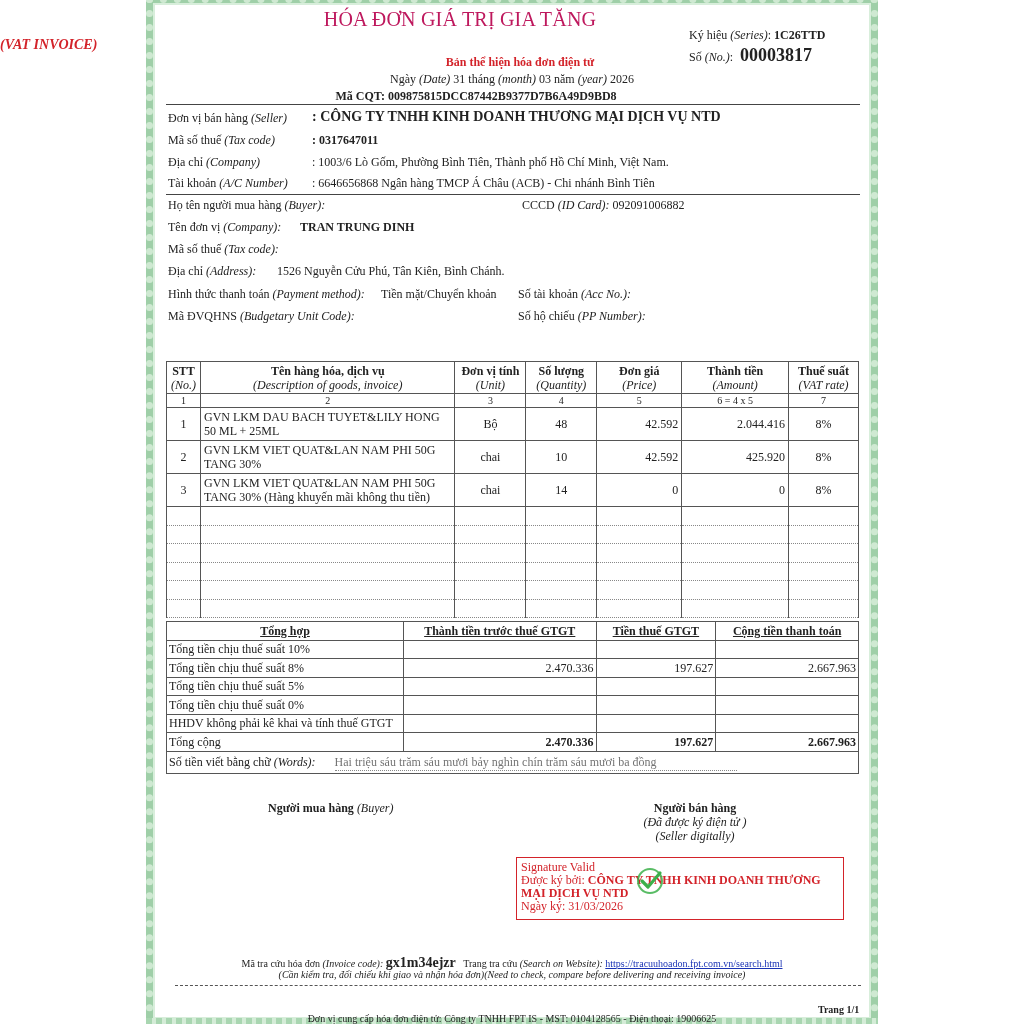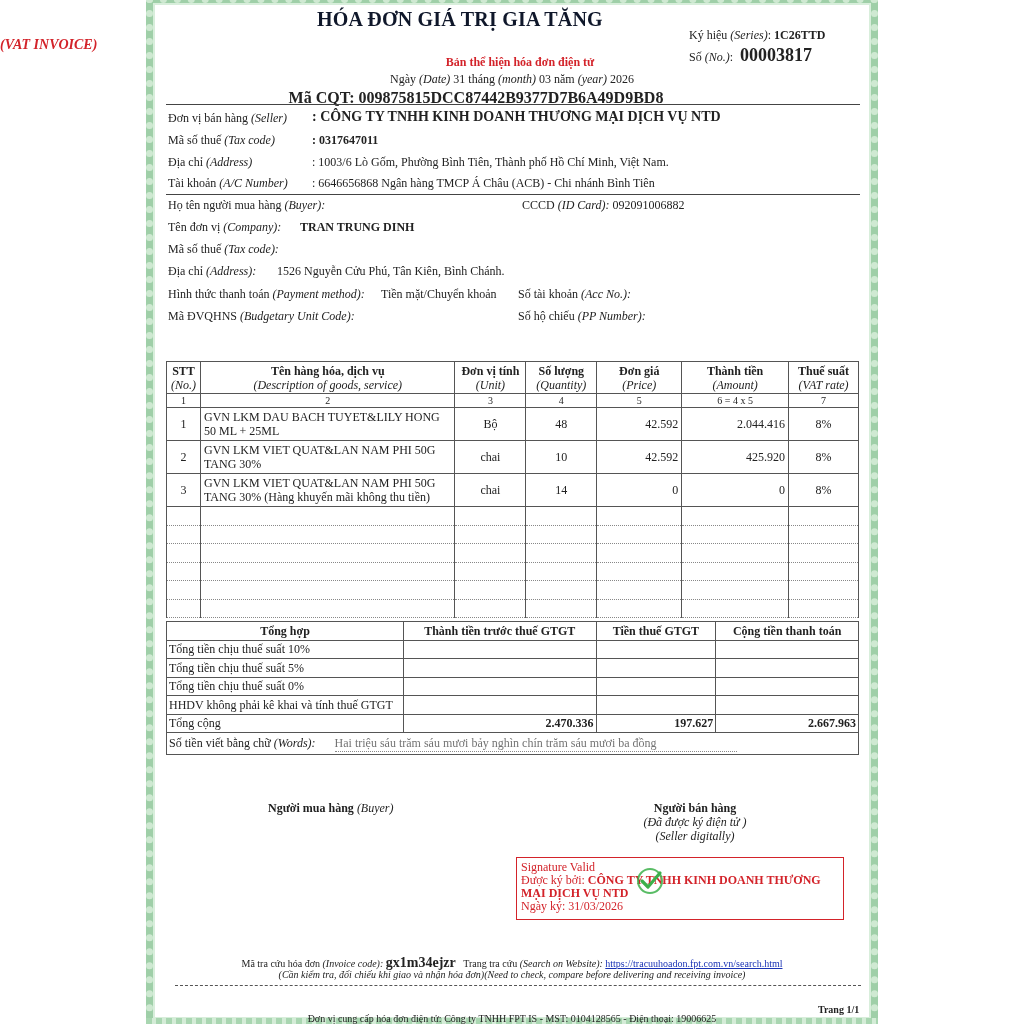--- a/index.html
+++ b/index.html
@@ -17,25 +17,25 @@
   }
   .frame-bottom {
     position: absolute; left: 146px; top: 1018px; width: 732px; height: 8px;
     background: repeating-linear-gradient(90deg, #a9d6b1 0 6px, #d4ecd7 6px 10px);
   }
 
   .abs { position: absolute; white-space: nowrap; }
   .bold { font-weight: bold; }
   .it { font-style: italic; }
 
-  .title { left: 0; width: 920px; top: 8px; text-align: center; font-size: 20px; font-weight: bold; color: #0f172a; letter-spacing: 0.2px; }
+  .title { left: 0; width: 920px; top: 8px; text-align: center; font-size: 20px; font-weight: normal; color: #be185d; letter-spacing: 0.2px; }
   .subtitle { left: 0; width: 1024px; top: 37px; font-size: 14px; font-style: italic; font-weight: bold; color: #d3232a; }
   .subtitle2 { left: 8px; width: 1024px; top: 55px; text-align: center; font-size: 12px; font-weight: bold; color: #d3232a; }
   .date-line { left: 0; width: 1024px; top: 72px; text-align: center; font-size: 12px; }
-  .cqt-line { left: 0; width: 952px; top: 89px; text-align: center; font-size: 16px; font-weight: bold; }
+  .cqt-line { left: 0; width: 952px; top: 89px; text-align: center; font-size: 12px; font-weight: bold; }
 
   .series { left: 689px; top: 28px; font-size: 12px; }
   .number { left: 689px; top: 45px; font-size: 12px; }
   .number .big { font-size: 18px; font-weight: bold; margin-left: 4px; }
 
   .hr { position: absolute; left: 166px; width: 694px; border-top: 1.5px solid #444; }
 
   .lbl { font-size: 12px; }
   .val { font-size: 12px; }
 
@@ -46,21 +46,21 @@
   table.items th span.sub { display: block; font-weight: normal; font-style: italic; }
   table.items tr.idx td { height: 14px; text-align: center; font-size: 10px; line-height: 12px; }
   table.items tr.row td { height: 33px; line-height: 14px; }
   table.items tr.empty td { height: 18.5px; border-top: 1px dotted #888; border-bottom: 1px dotted #888; }
   table.items .c { text-align: center; }
   table.items .r { text-align: right; }
 
   table.summary { left: 166px; top: 621px; width: 693px; }
   table.summary td { border: 1px solid #555; padding: 0 2px; height: 18.5px; line-height: 16px; }
   table.summary td.r { text-align: right; }
-  table.summary tr.head td { font-weight: bold; text-align: center; }
+  table.summary tr.head td { font-weight: bold; text-align: center; text-decoration: underline; }
   table.summary tr.total td.r { font-weight: bold; }
   table.summary tr.words td { height: 22px; }
   .words-val { color: #737373; border-bottom: 1px dotted #888; display: inline-block; padding-right: 80px; margin-left: 16px; }
 
   .sig-box {
     position: absolute; left: 516px; top: 857px; width: 328px; height: 63px;
     border: 1.5px solid #d3232a; color: #d3232a; font-size: 12px; line-height: 13px; padding: 3px 4px;
   }
   .sig-check { position: absolute; left: 118px; top: 8px; width: 30px; height: 30px; }
 
@@ -104,21 +104,21 @@
 </div>
 
 <div class="hr" style="top:104px;"></div>
 
 <div class="abs lbl" style="left:168px; top:111px;"><span>Đơn vị bán hàng</span> <span class="it">(Seller)</span></div>
 <div class="abs" style="left:312px; top:109px; font-size:14px; font-weight:bold;">: <span>CÔNG TY TNHH KINH DOANH THƯƠNG MẠI DỊCH VỤ NTD</span></div>
 
 <div class="abs lbl" style="left:168px; top:133px;"><span>Mã số thuế</span> <span class="it">(Tax code)</span></div>
 <div class="abs val" style="left:312px; top:133px; font-weight:bold;">: <span>0317647011</span></div>
 
-<div class="abs lbl" style="left:168px; top:155px;"><span>Địa chỉ</span> <span class="it">(Address)</span></div>
+<div class="abs lbl" style="left:168px; top:155px;"><span>Địa chỉ</span> <span class="it">(Company)</span></div>
 <div class="abs val" style="left:312px; top:155px;">: <span>1003/6 Lò Gốm, Phường Bình Tiên, Thành phố Hồ Chí Minh, Việt Nam.</span></div>
 
 <div class="abs lbl" style="left:168px; top:176px;"><span>Tài khoản</span> <span class="it">(A/C Number)</span></div>
 <div class="abs val" style="left:312px; top:176px;">: <span>6646656868 Ngân hàng TMCP Á Châu (ACB) - Chi nhánh Bình Tiên</span></div>
 
 <div class="hr" style="top:194px;"></div>
 
 <div class="abs lbl" style="left:168px; top:198px;"><span>Họ tên người mua hàng</span> <span class="it">(Buyer):</span></div>
 <div class="abs lbl" style="left:522px; top:198px;"><span>CCCD</span> <span class="it">(ID Card):</span> <span>092091006882</span></div>
 
@@ -143,21 +143,21 @@
       <col style="width:255px">
       <col style="width:71px">
       <col style="width:71px">
       <col style="width:85px">
       <col style="width:107px">
       <col style="width:70px">
   </colgroup>
   <tbody>
       <tr>
     <th><span>STT</span><span class="sub">(No.)</span></th>
-    <th><span>Tên hàng hóa, dịch vụ</span><span class="sub">(Description of goods, service)</span></th>
+    <th><span>Tên hàng hóa, dịch vụ</span><span class="sub">(Description of goods, invoice)</span></th>
     <th><span>Đơn vị tính</span><span class="sub">(Unit)</span></th>
     <th><span>Số lượng</span><span class="sub">(Quantity)</span></th>
     <th><span>Đơn giá</span><span class="sub">(Price)</span></th>
     <th><span>Thành tiền</span><span class="sub">(Amount)</span></th>
     <th><span>Thuế suất</span><span class="sub">(VAT rate)</span></th>
   </tr>
   <tr class="idx">
     <td>1</td>
     <td>2</td>
     <td>3</td>
@@ -264,20 +264,26 @@
     <td>Tiền thuế GTGT</td>
     <td>Cộng tiền thanh toán</td>
   </tr>
   <tr>
     <td>Tổng tiền chịu thuế suất 10%</td>
     <td class="r"></td>
     <td class="r"></td>
     <td class="r"></td>
   </tr>
   <tr>
+    <td>Tổng tiền chịu thuế suất 8%</td>
+    <td class="r">2.470.336</td>
+    <td class="r">197.627</td>
+    <td class="r">2.667.963</td>
+  </tr>
+  <tr>
     <td>Tổng tiền chịu thuế suất 5%</td>
     <td class="r"></td>
     <td class="r"></td>
     <td class="r"></td>
   </tr>
   <tr>
     <td>Tổng tiền chịu thuế suất 0%</td>
     <td class="r"></td>
     <td class="r"></td>
     <td class="r"></td>

